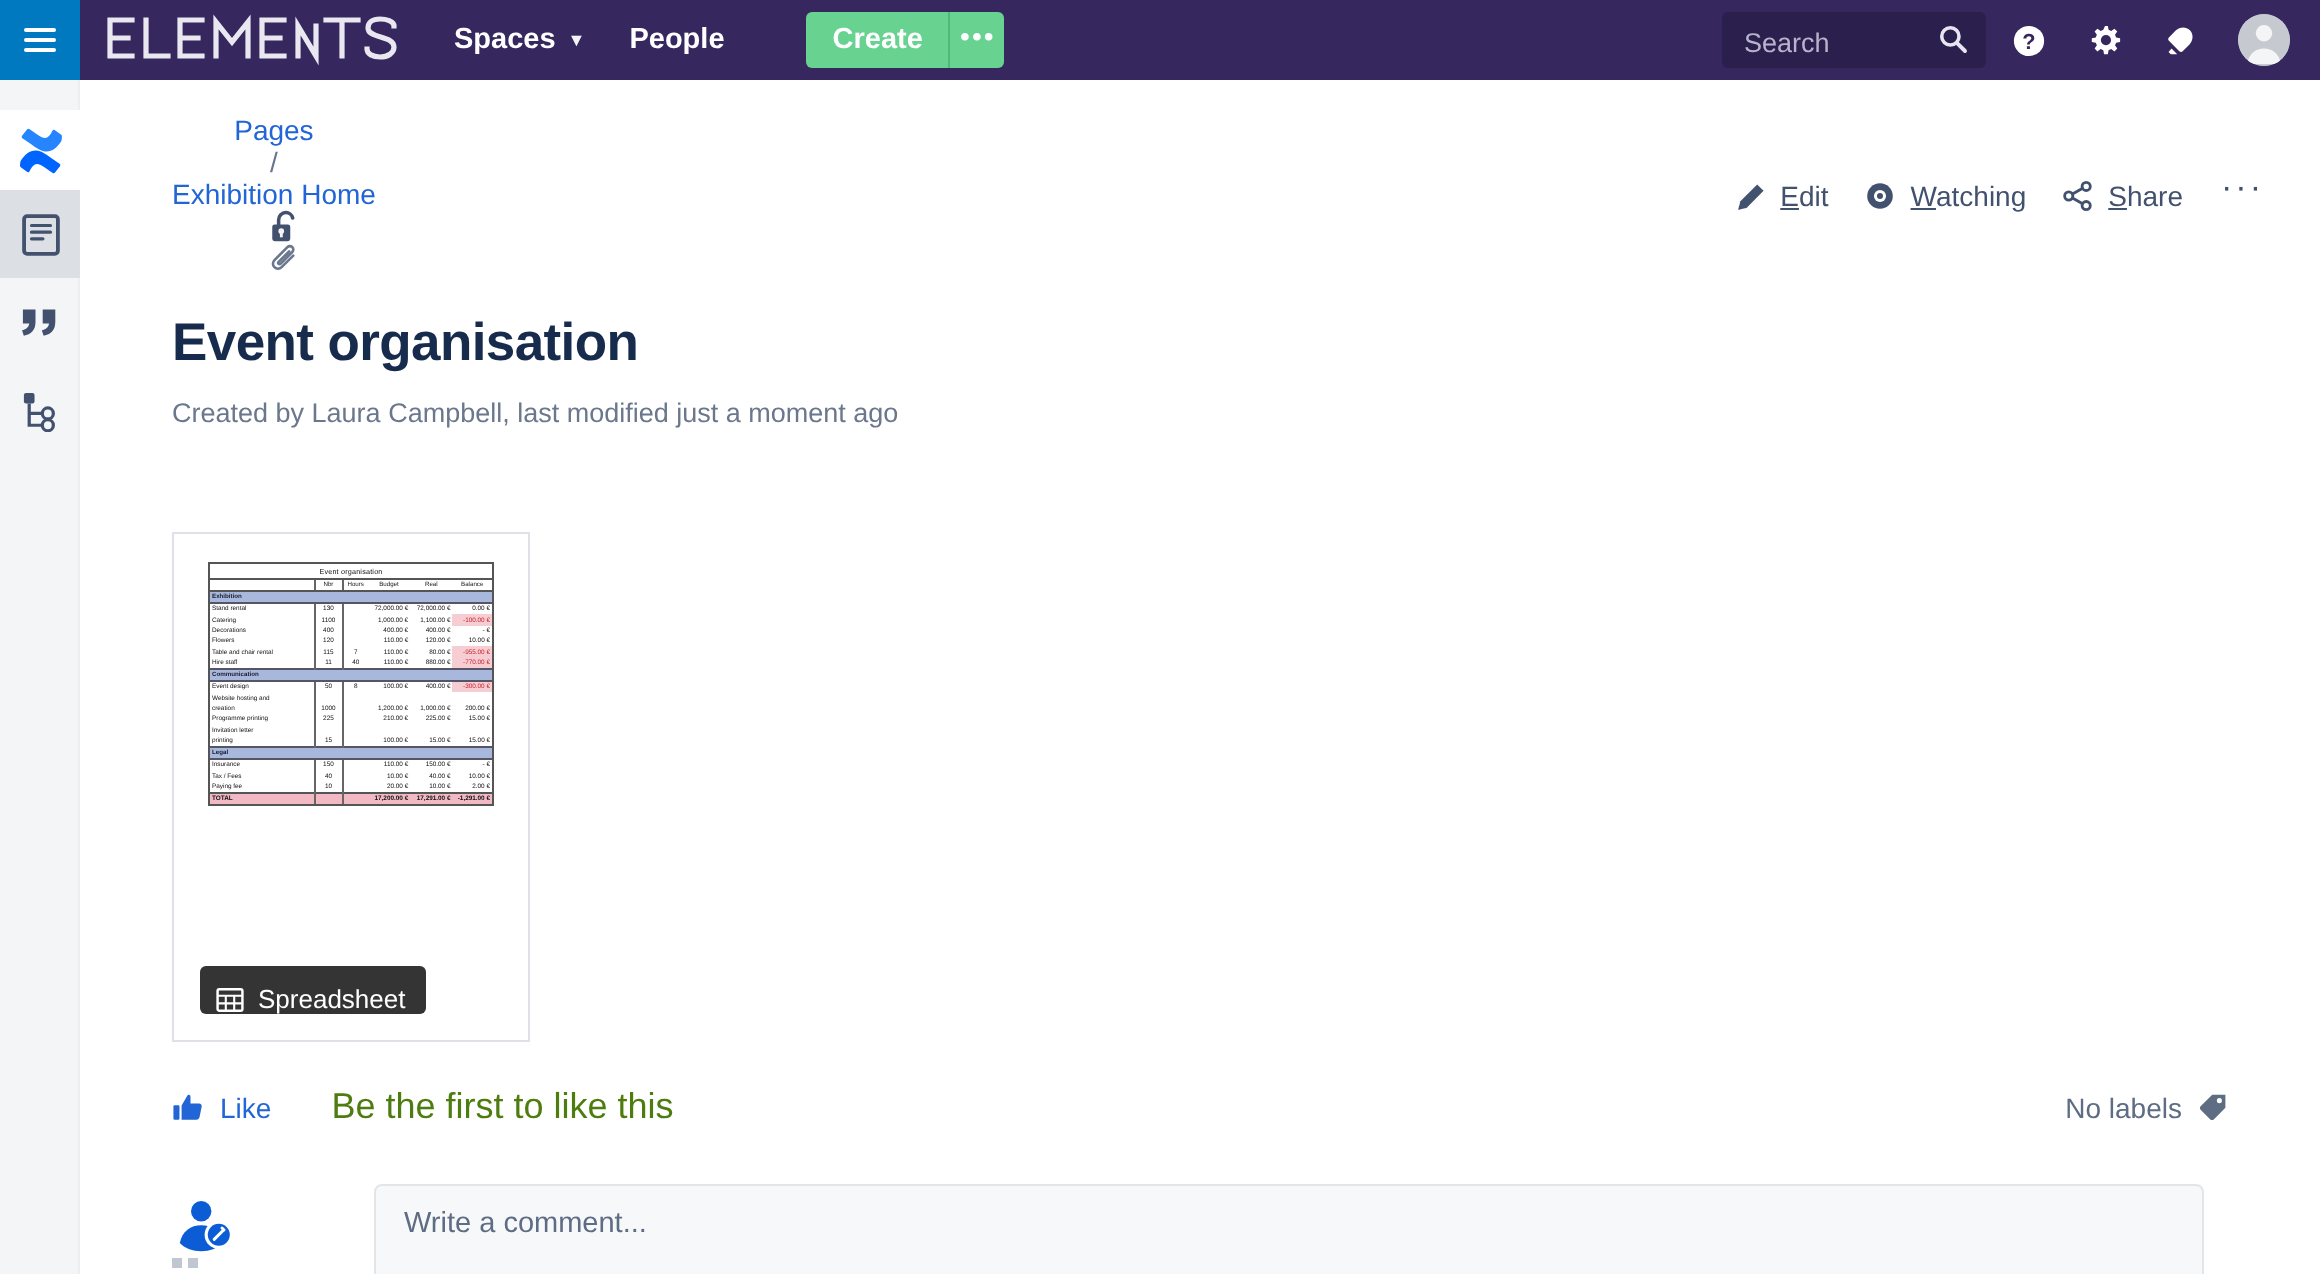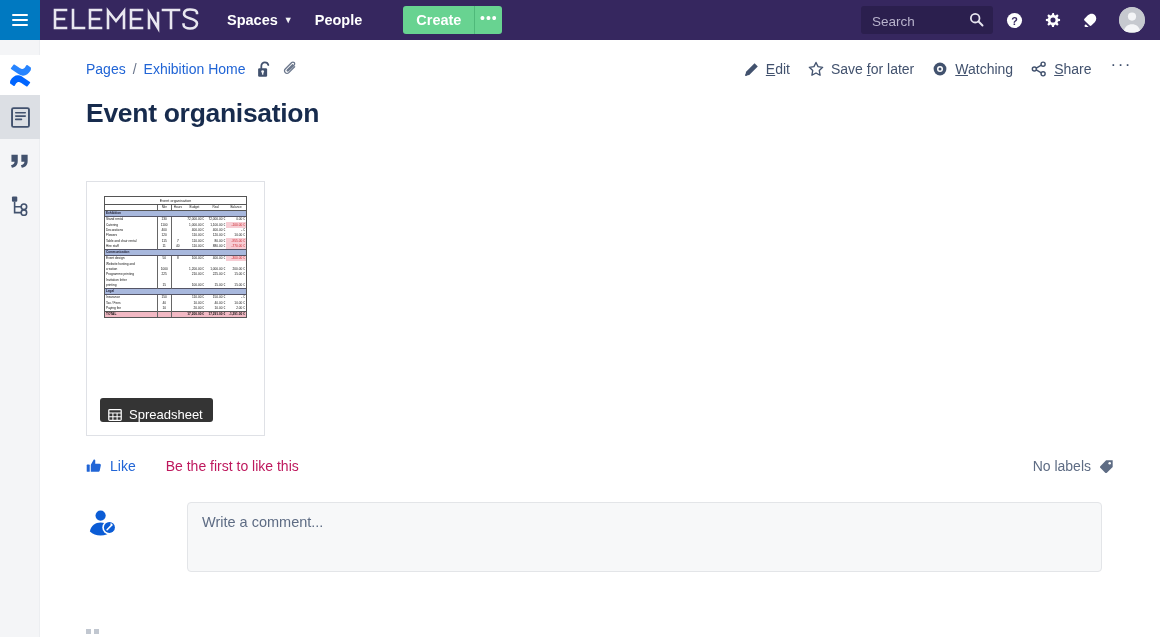--- a/index.html
+++ b/index.html
@@ -122,21 +122,21 @@
     position: absolute; top: 40px; left: 40px;
     width: 1120px; height: 597px;
     background: #fff;
     overflow: hidden;
   }
 
   .page-head {
     display: flex; align-items: center;
     padding: 17px 20px 0 46px;
   }
-  .breadcrumb { display: flex; align-items: center; }
+  .breadcrumb { display: flex; align-items: center; flex-direction: column; }
   .bc-link {
     color: #2165d6; font-size: 14px; cursor: pointer;
     text-decoration: none;
   }
   .bc-sep { color: #6a758b; font-size: 14px; margin: 0 7px; }
   .bc-icon { margin-left: 11px; cursor: pointer; display: flex; }
 
   .page-actions {
     margin-left: auto; display: flex; align-items: center;
     gap: 0px;
@@ -229,21 +229,21 @@
   .like-row {
     display: flex; align-items: center;
     padding: 22px 46px 0 46px;
   }
   .like-btn {
     display: flex; align-items: center; cursor: pointer;
     color: #2165d6; font-size: 14px;
   }
   .like-btn .ico { margin-right: 8px; display: flex; }
   .like-text {
-    margin-left: 30px; color: #be185d; font-size: 14px;
+    margin-left: 30px; color: #4d7c0f; font-size: 18px;
   }
   .labels-area {
     margin-left: auto; display: flex; align-items: center;
     color: #5e6c84; font-size: 14px; cursor: pointer;
   }
   .labels-area .ico { margin-left: 8px; display: flex; }
 
   
   .comment-row {
     display: flex; align-items: flex-start;
@@ -447,29 +447,20 @@
       <div class="action-item">
         <span class="ico">
           <svg width="15" height="15" viewBox="0 0 16 16">
             <path fill="#42526e" d="M11.3,1.3 L14.7,4.7 L5.6,13.8 L1.4,14.6 L2.2,10.4 Z"></path>
             <path fill="#42526e" d="M1.2,14.8 L3.6,14.3 L1.7,12.4 Z"></path>
           </svg>
         </span>
         <span class="lbl"><u>E</u>dit</span>
       </div>
 
-      <div class="action-item">
-        <span class="ico">
-          <svg width="16" height="16" viewBox="0 0 18 18">
-            <path fill="none" stroke="#42526e" stroke-width="1.5" stroke-linejoin="round" d="M9,1.6 L11.3,6.3 L16.5,7.1 L12.7,10.8 L13.6,16 L9,13.5 L4.4,16
-                     L5.3,10.8 L1.5,7.1 L6.7,6.3 Z"></path>
-          </svg>
-        </span>
-        <span class="lbl">Save <u>f</u>or later</span>
-      </div>
 
       <div class="action-item">
         <span class="ico">
           <svg width="16" height="16" viewBox="0 0 18 18">
             <circle cx="9" cy="9" r="7.2" fill="#42526e"></circle>
             <circle cx="9" cy="9" r="3.4" fill="#ffffff"></circle>
             <circle cx="9" cy="9" r="1.7" fill="#42526e"></circle>
           </svg>
         </span>
         <span class="lbl"><u>W</u>atching</span>
@@ -486,20 +477,21 @@
         </span>
         <span class="lbl"><u>S</u>hare</span>
       </div>
 
       <div class="action-more">···</div>
     </div>
   </div>
 
   <div class="title-block">
     <h1 class="page-title">Event organisation</h1>
+    <div class="page-meta">Created by Laura Campbell, last modified just a moment ago</div>
   </div>
 
   <div class="thumb-wrap">
     <div class="thumb-card">
 
       <div class="mini-sheet mini-frame">
         <div class="mini-title">Event organisation</div>
         <table class="mini">
           <tbody>
               <tr class="hdr">

